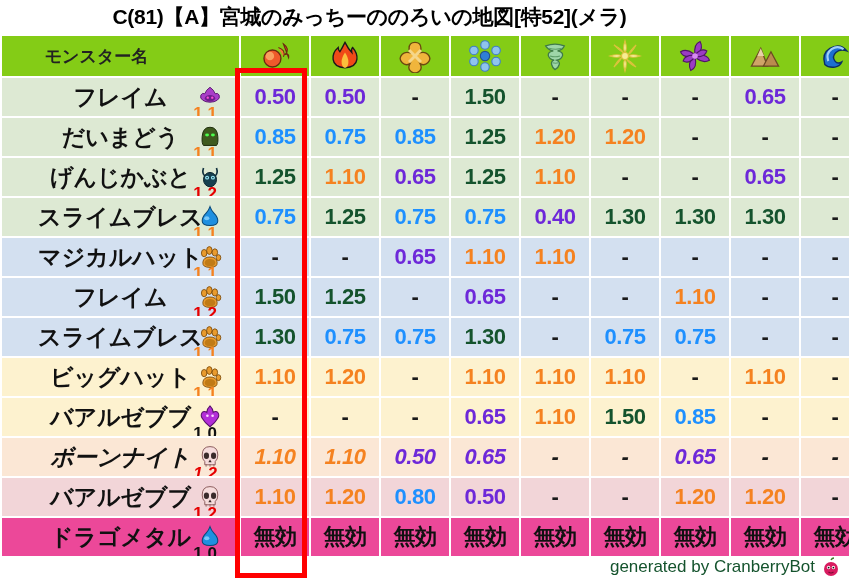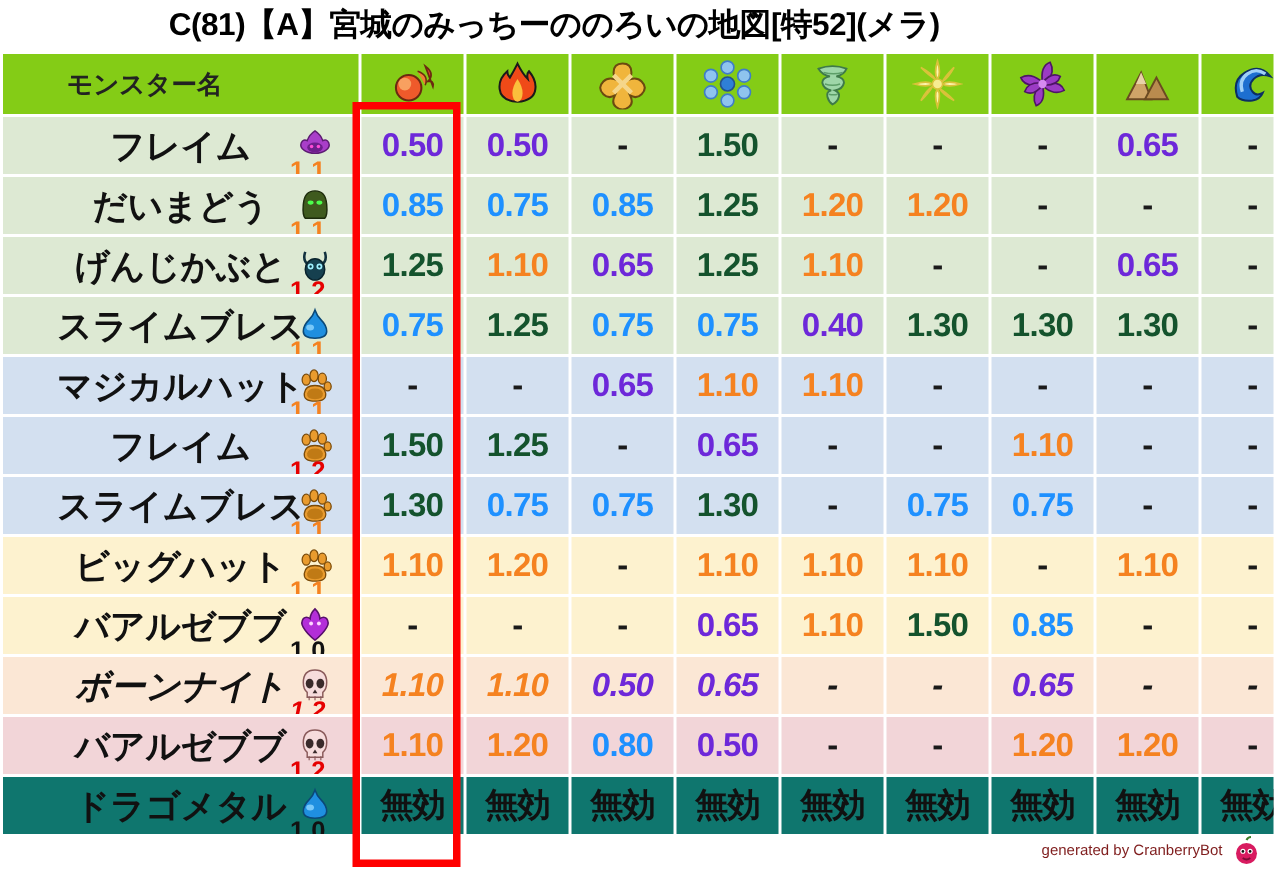--- a/index.html
+++ b/index.html
@@ -102,42 +102,42 @@
   .v-orange{color:#f58220;}
   .v-dash{color:#1a1a1a;}
   .v-muko{color:#111111;font-size:21px;}
 
   
   .bg-green  td{background:#dde9d3;}
   .bg-blue   td{background:#d3e0f0;}
   .bg-yellow td{background:#fdf2cf;}
   .bg-peach  td{background:#fbe7d5;font-style:italic;}
   .bg-pink   td{background:#f2d5d8;}
-  .bg-gray   td{background:#0f766e;}
+  .bg-gray   td{background:#ec4899;}
 
   
   .hl-box{
     position:absolute;
     left:235px;
     top:34px;
     width:72px;
     height:510px;
     border:5px solid #ff0000;
     box-sizing:border-box;
     pointer-events:none;
   }
   
   .footer{
     position:absolute;
     right:8px;
     bottom:6px;
-    font-size:10px;
-    color:#7f1d1d;
+    font-size:17px;
+    color:#14532d;
     display:flex;
-    align-items:center;
+    align-items:flex-start;
     gap:6px;
   }
   .footer .berry{width:20px;height:20px;display:block;}
 </style>
 </head>
 <body>
 
 <div class="title">C(81)【A】宮城のみっちーののろいの地図[特52](メラ)</div>
 
 <div class="tbl-wrap">

